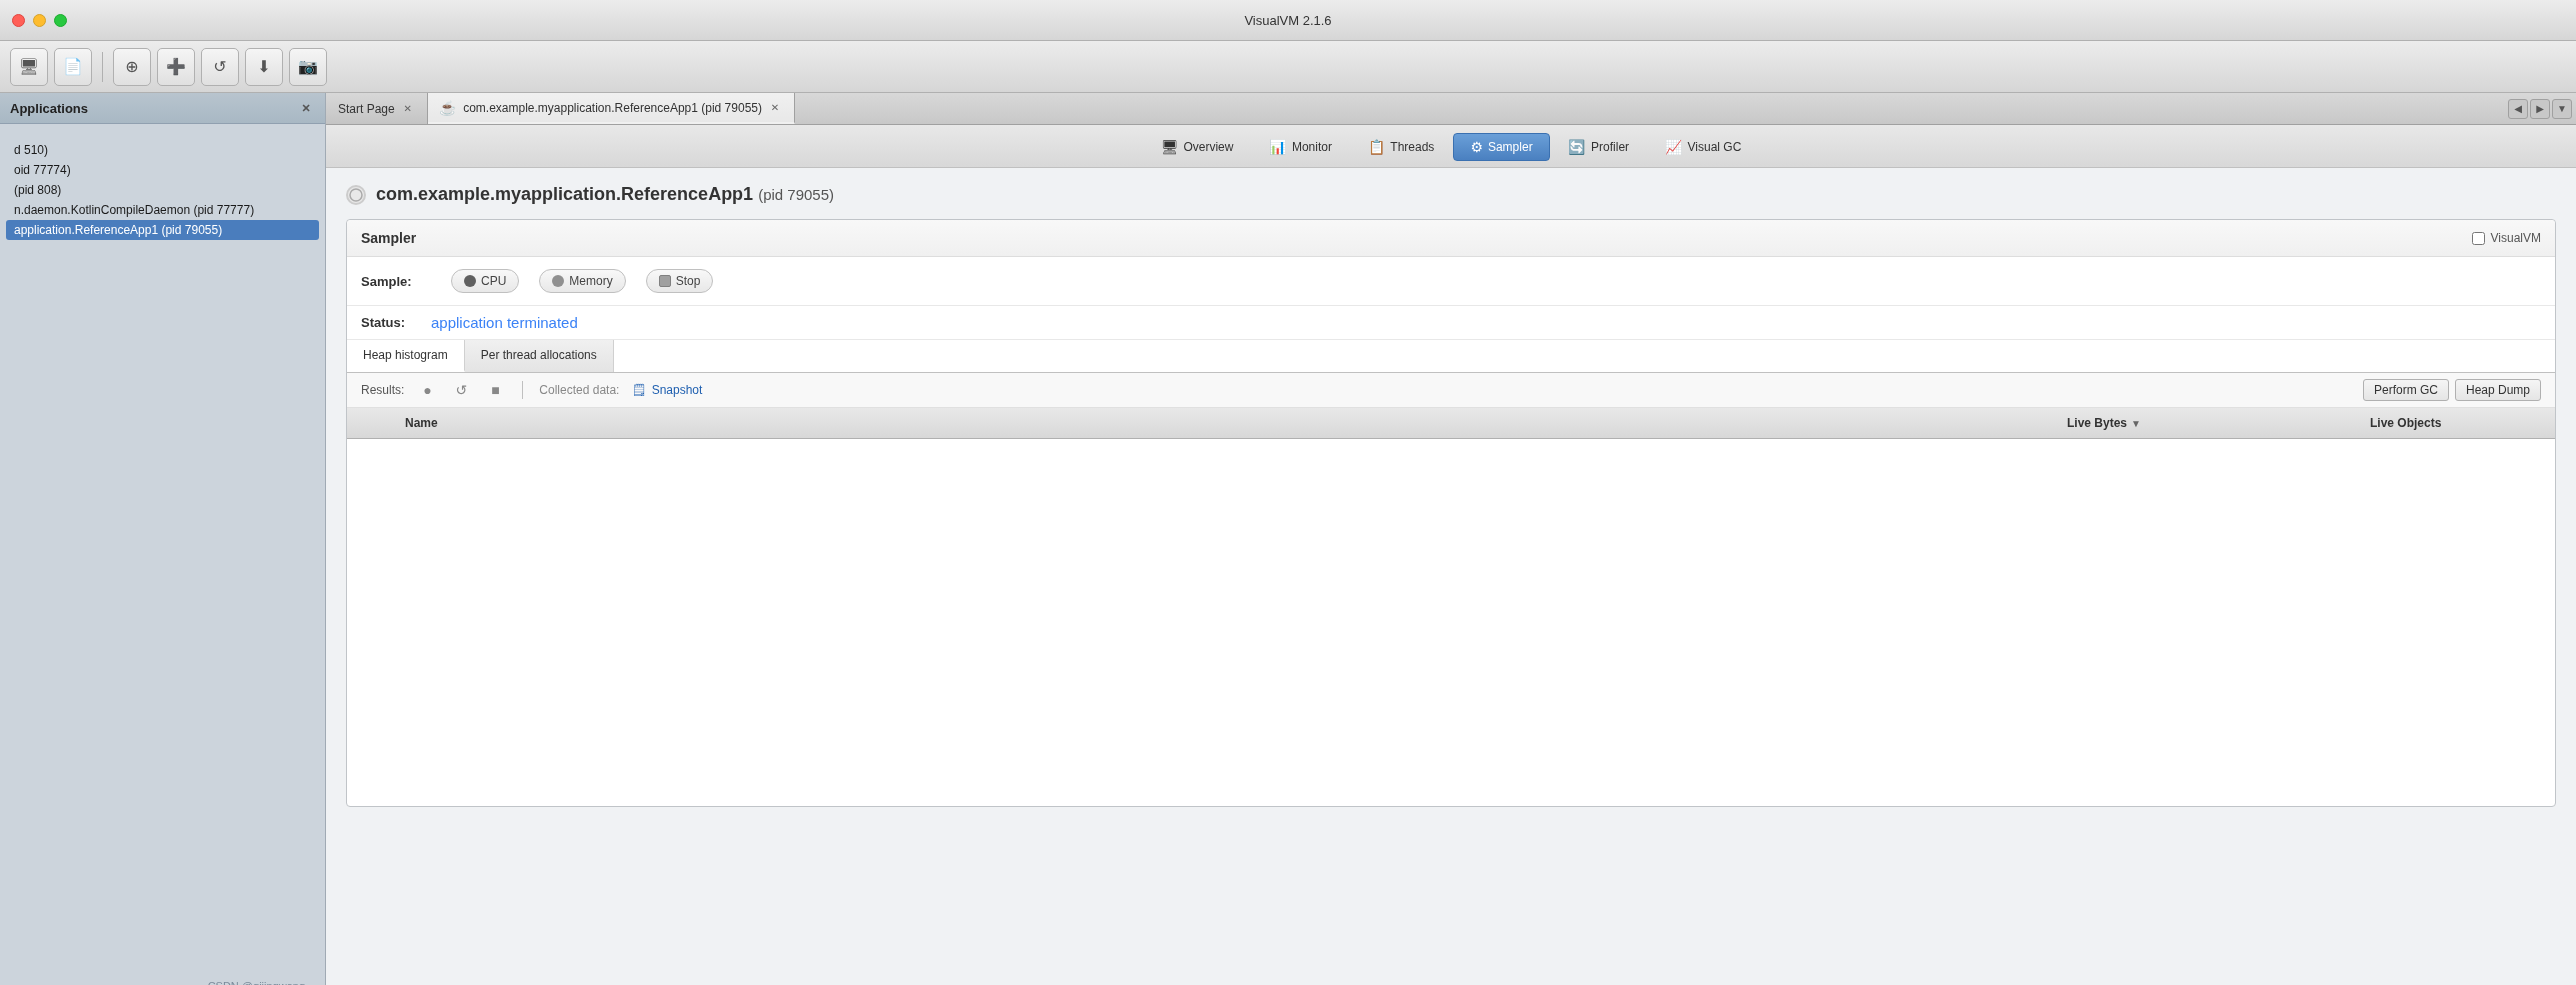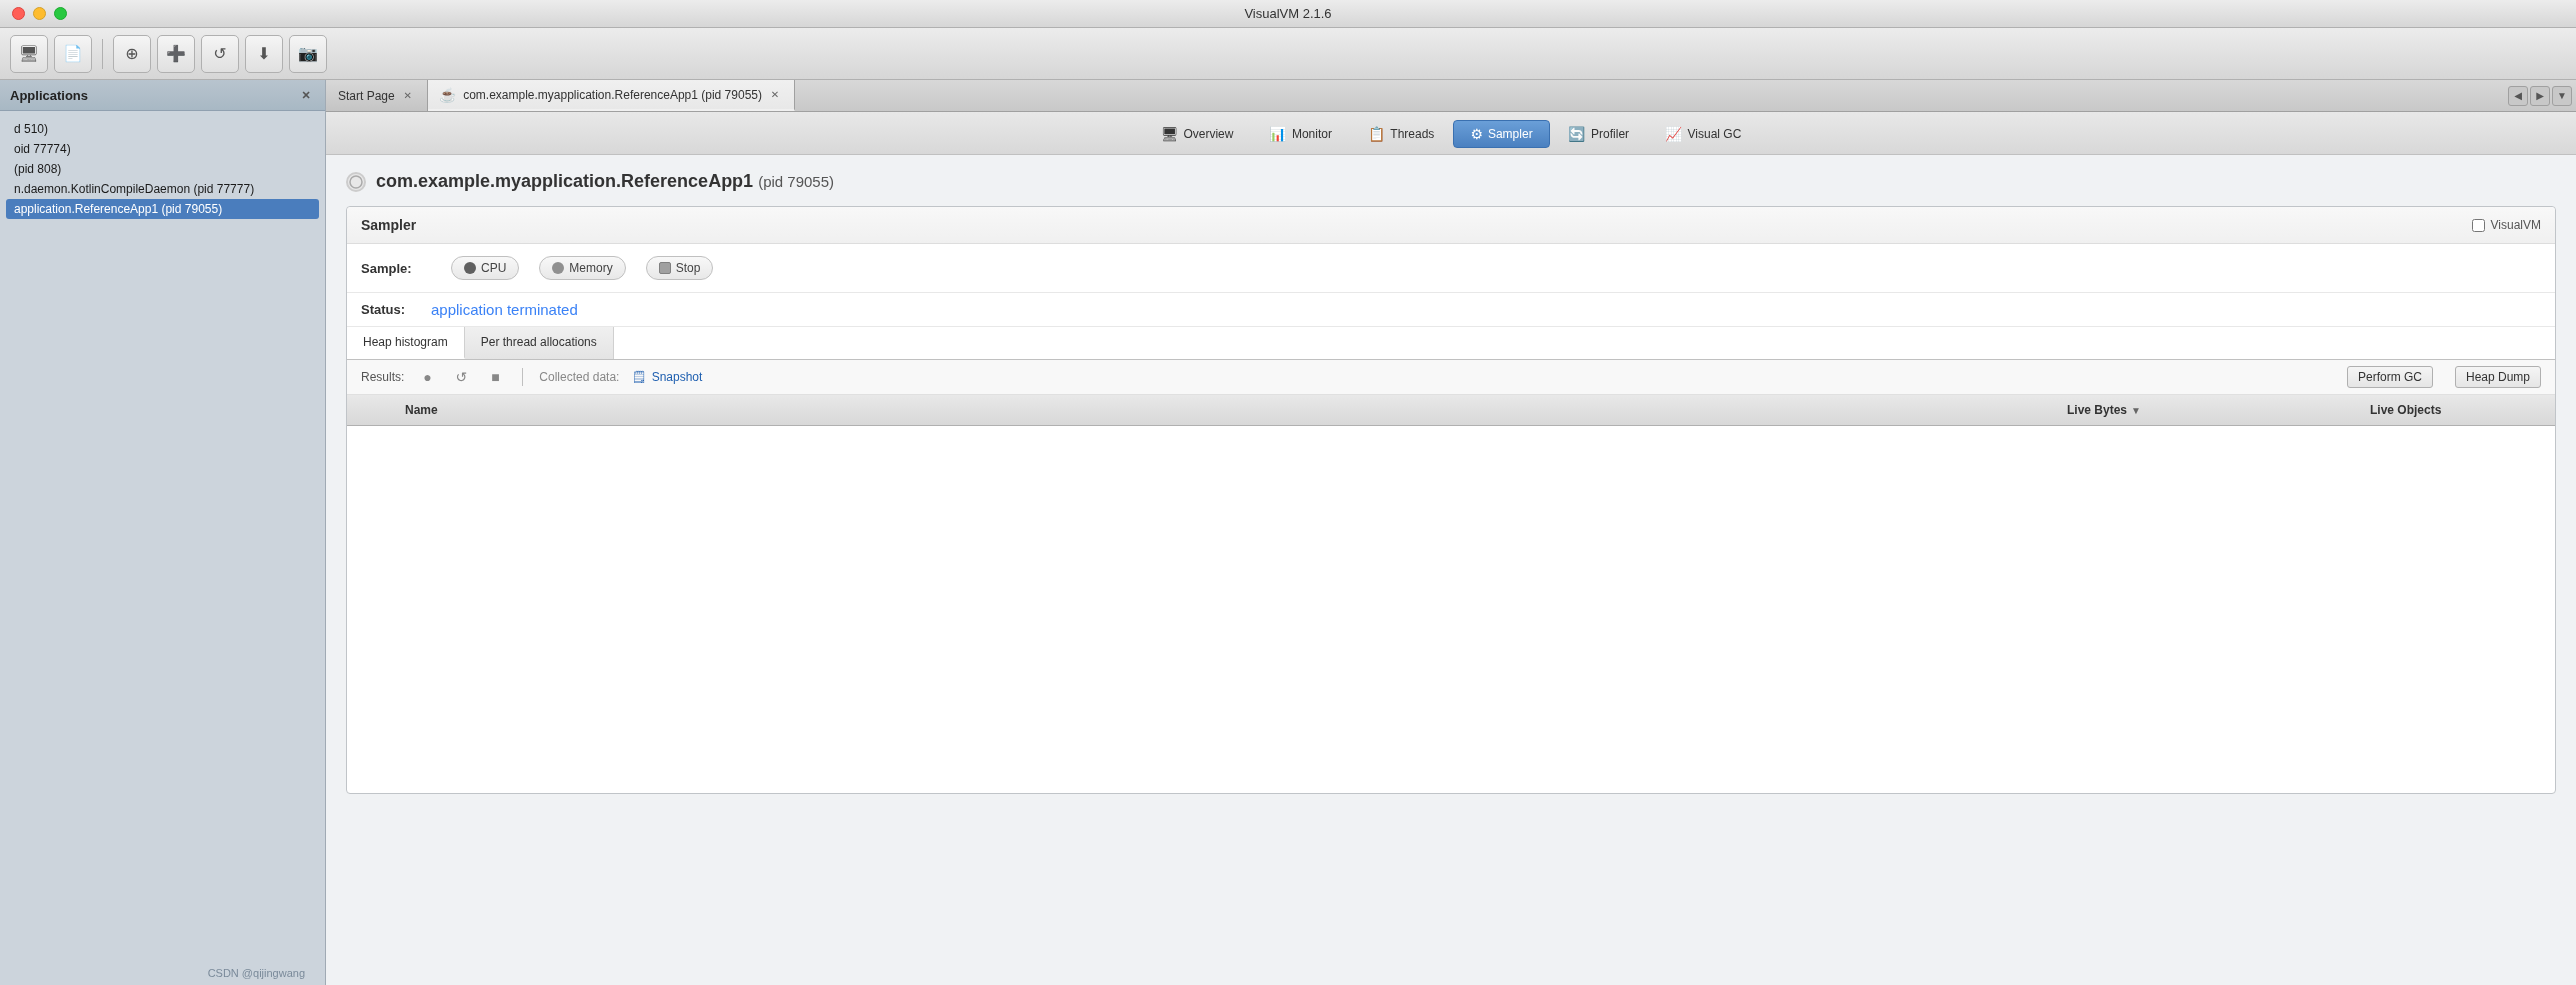--- a/index.html
+++ b/index.html
@@ -8,21 +8,21 @@
       font-size: 13px;
       background: #d0d8e0;
       width: 2576px;
       height: 985px;
       overflow: hidden;
     }
 
     
     .title-bar {
       background: linear-gradient(to bottom, #ececec, #d6d6d6);
-      height: 28px;
+      height: 41px;
       display: flex;
       align-items: center;
       justify-content: center;
       border-bottom: 1px solid #b0b0b0;
       position: relative;
     }
     .title-bar-title {
       font-size: 13px;
       color: #333;
       font-weight: 500;
@@ -105,20 +105,21 @@
       display: flex;
       align-items: center;
       justify-content: center;
       cursor: pointer;
       color: #555;
       font-size: 11px;
     }
     .sidebar-content {
       flex: 1;
       padding: 8px 6px;
+      margin-top: 8px;
     }
     .sidebar-item {
       padding: 3px 8px;
       font-size: 12px;
       color: #1a1a1a;
       cursor: pointer;
       border-radius: 3px;
     }
     .sidebar-item.selected {
       background: #4a7dbd;
@@ -405,21 +406,21 @@
       align-items: center;
       gap: 5px;
       font-size: 12px;
       color: #2060b0;
       cursor: pointer;
       font-weight: 500;
     }
     .results-right-btns {
       margin-left: auto;
       display: flex;
-      gap: 22px;
+      gap: 6px;
       align-items: flex-end;
     }
     .right-action-btn {
       padding: 3px 10px;
       border: 1px solid #b0b0b0;
       border-radius: 3px;
       background: linear-gradient(to bottom, #f5f5f5, #e5e5e5);
       font-size: 12px;
       color: #333;
       cursor: pointer;

